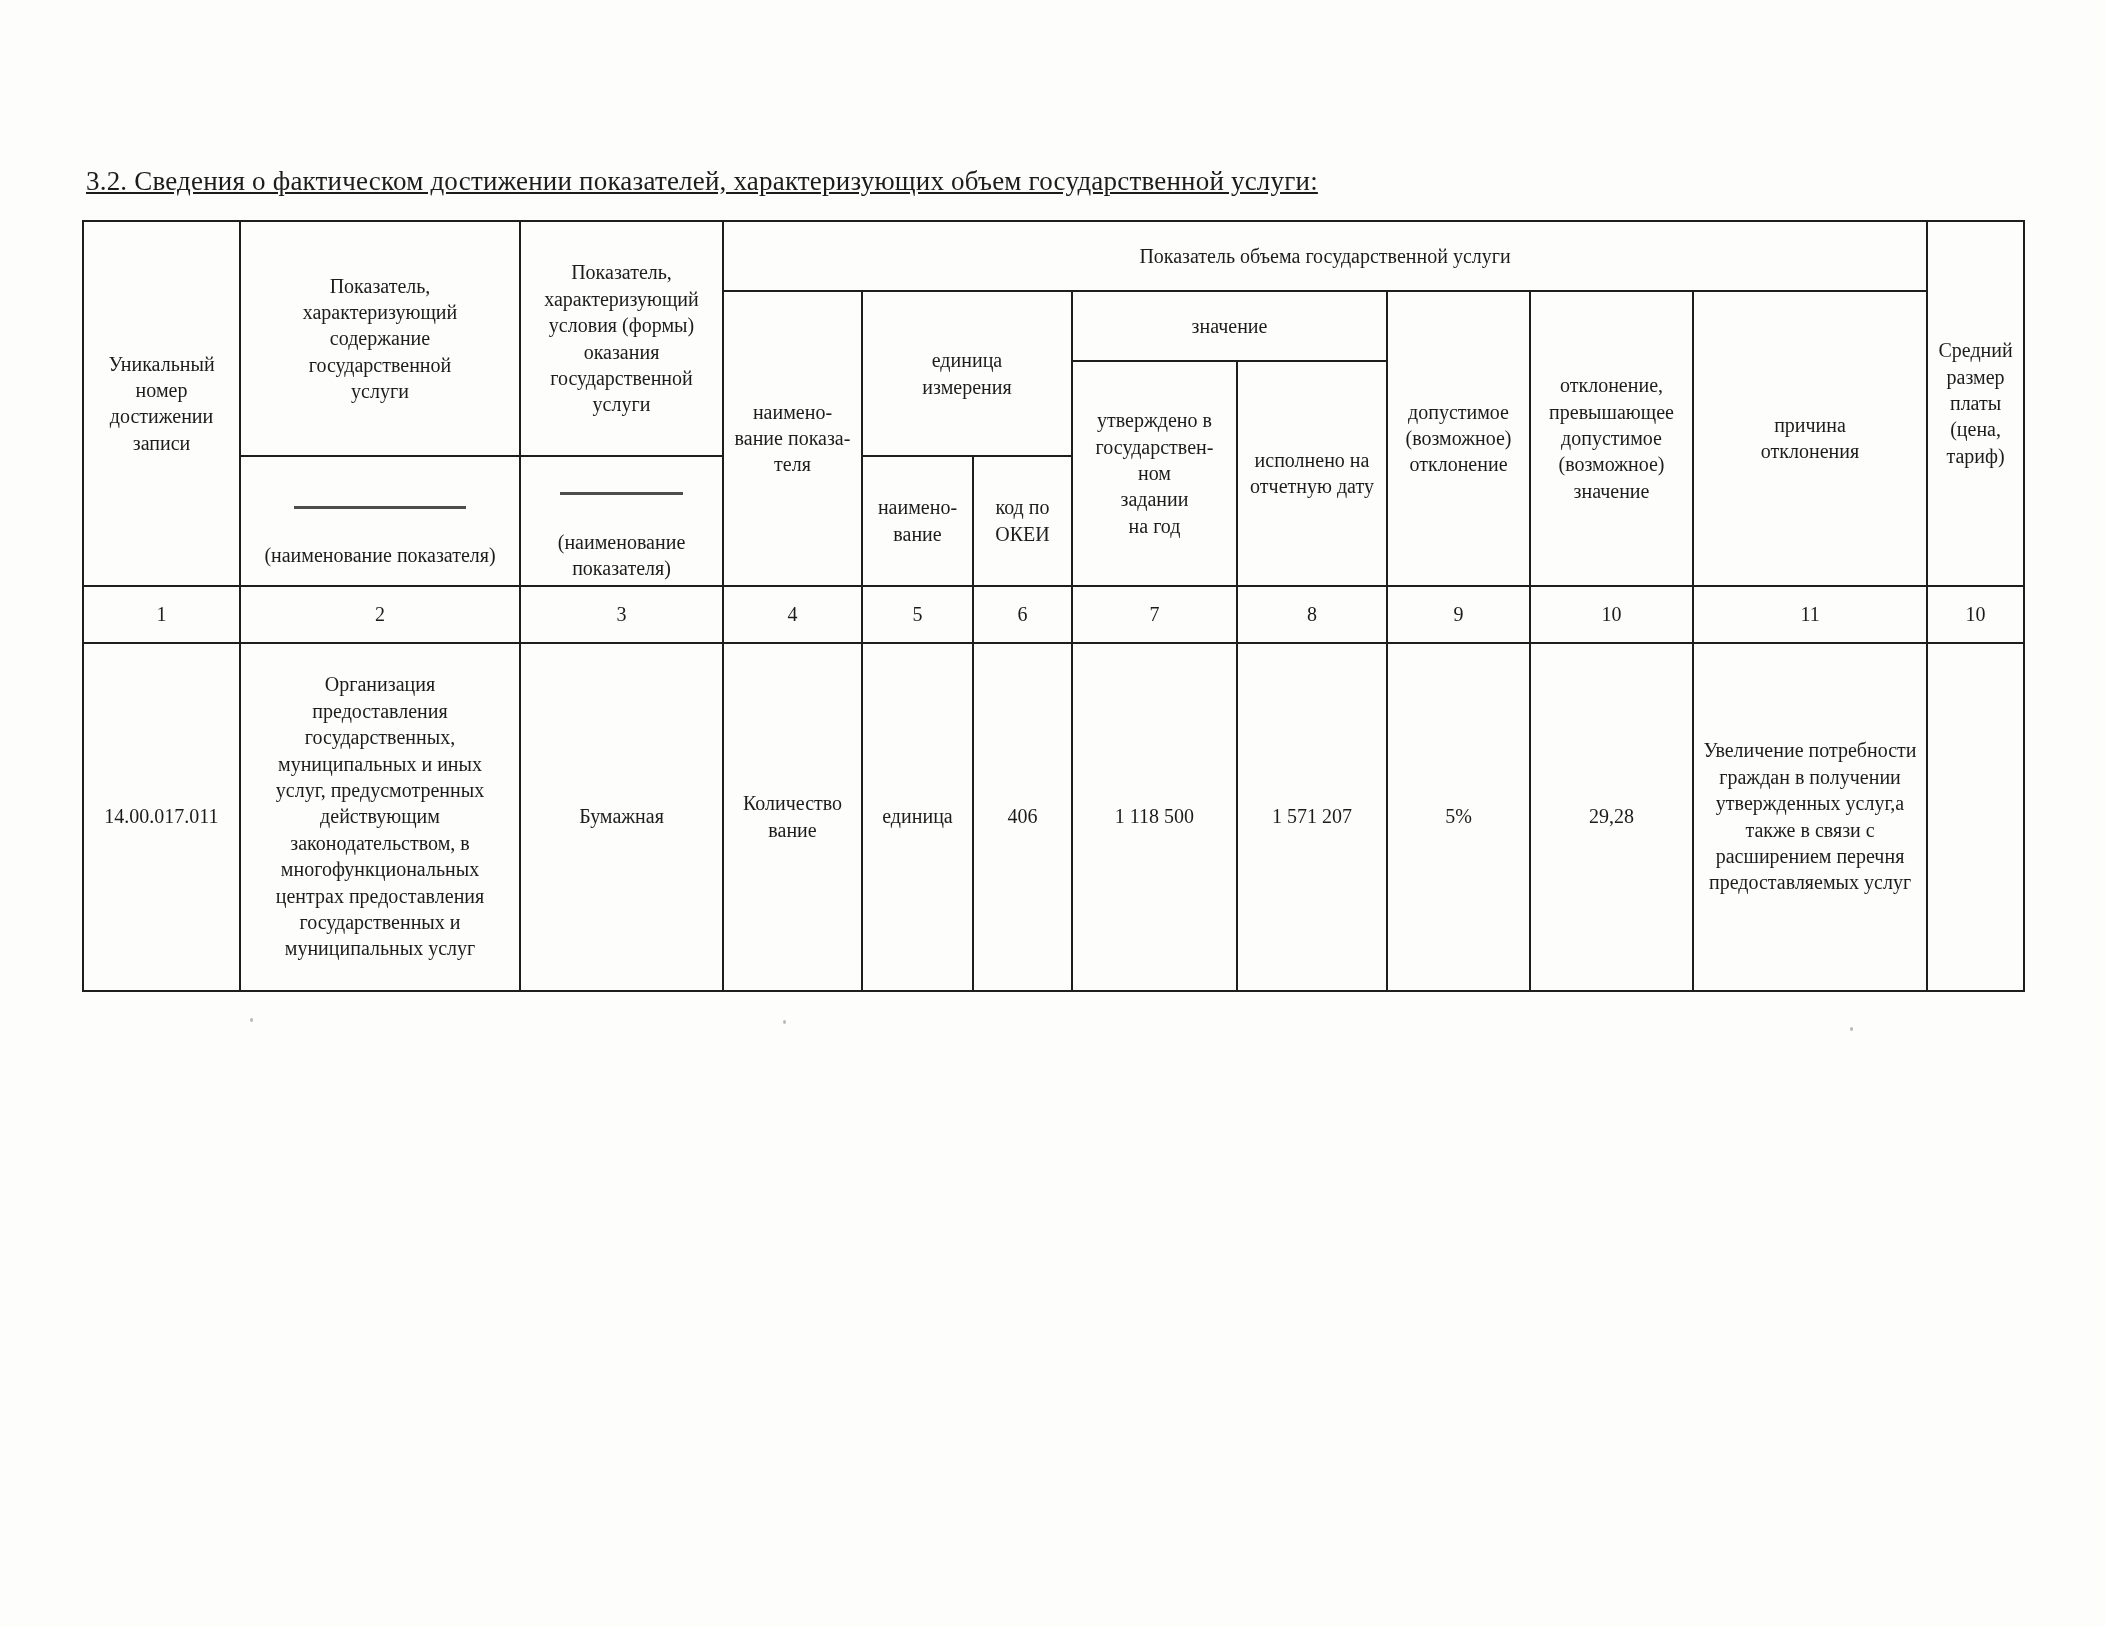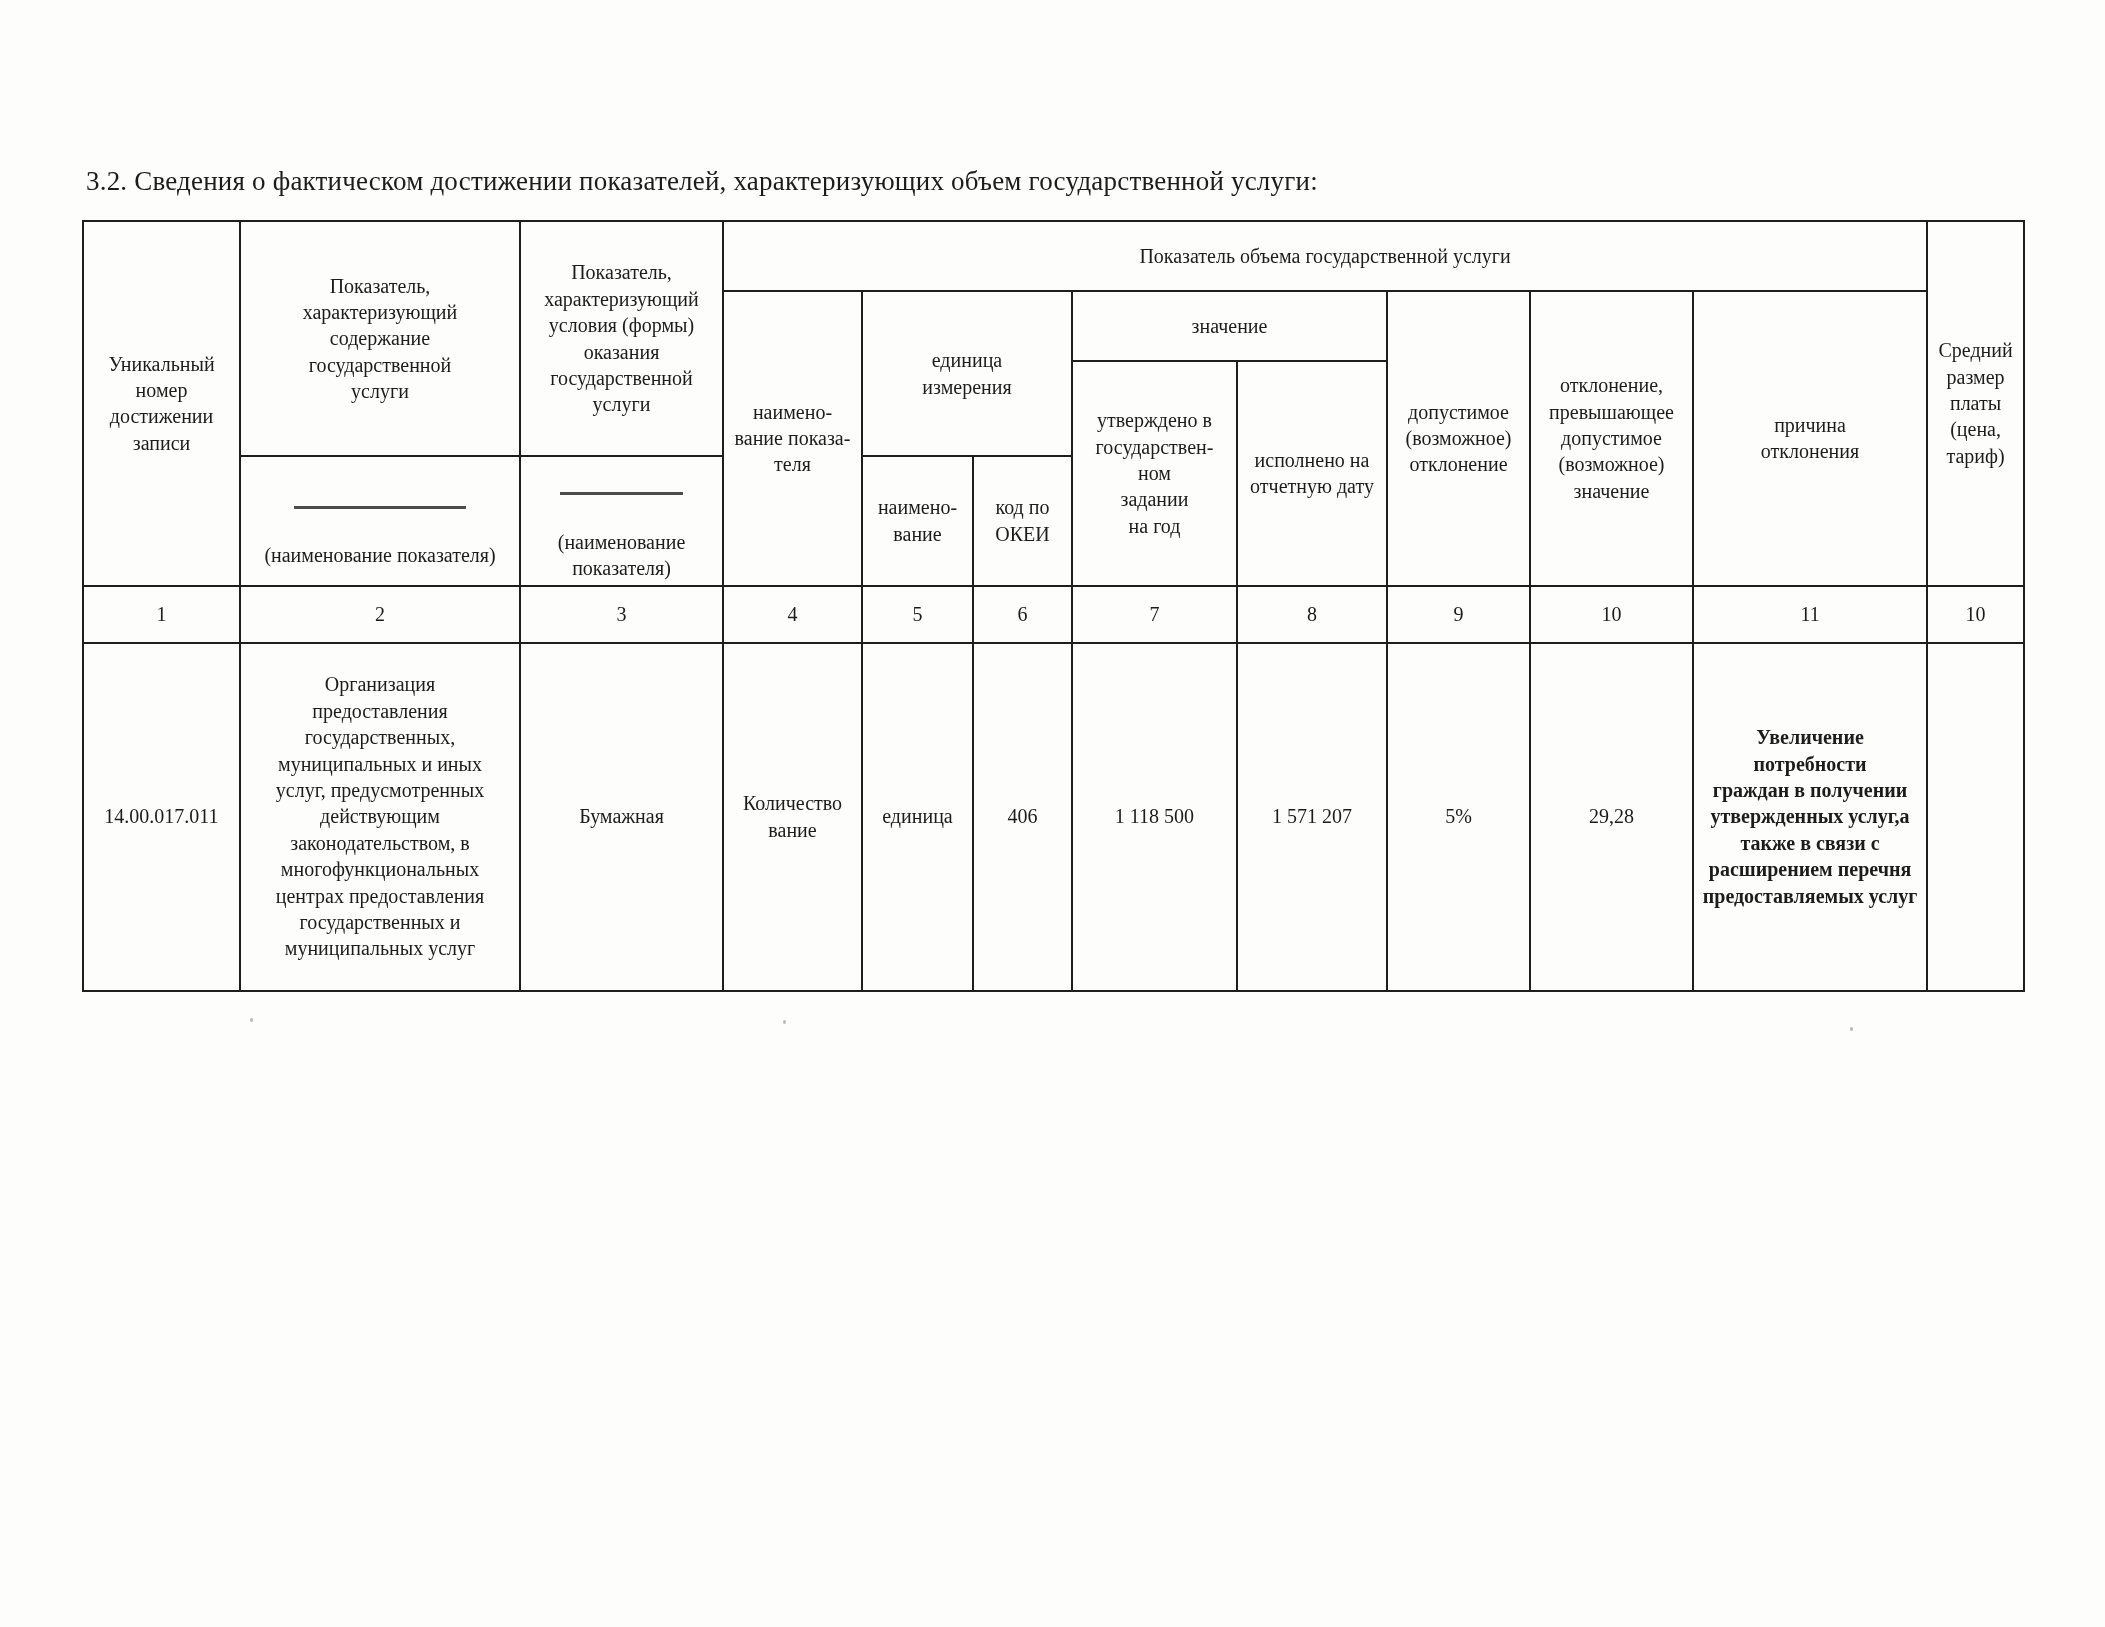--- a/index.html
+++ b/index.html
@@ -18,20 +18,21 @@
   }
   .title {
     position: absolute;
     left: 86px;
     top: 166px;
     margin: 0;
     font-size: 27px;
     font-weight: normal;
     letter-spacing: 0.2px;
     white-space: nowrap;
+    text-decoration: underline;
   }
   table.report {
     position: absolute;
     left: 82px;
     top: 220px;
     width: 1941px;
     border-collapse: collapse;
     table-layout: fixed;
   }
   table.report td {
@@ -39,21 +40,21 @@
     box-sizing: border-box;
     text-align: center;
     vertical-align: middle;
     font-size: 20px;
     line-height: 1.32;
     white-space: pre-line;
     padding: 3px 5px;
     overflow: hidden;
   }
   td.caption-cell { font-size: 19px; vertical-align: top; padding-top: 14px; }
-  td.small-text   { font-size: 19px; font-weight: bold; }
+  td.small-text   { font-size: 19px; }
   td.num-cell     { font-size: 20px; }
   .blank-line {
     width: 64%;
     height: 0;
     border-top: 3px solid #4d4d4d;
     margin: 6px auto 7px auto;
   }
   .speck {
     position: absolute;
     width: 3px;

